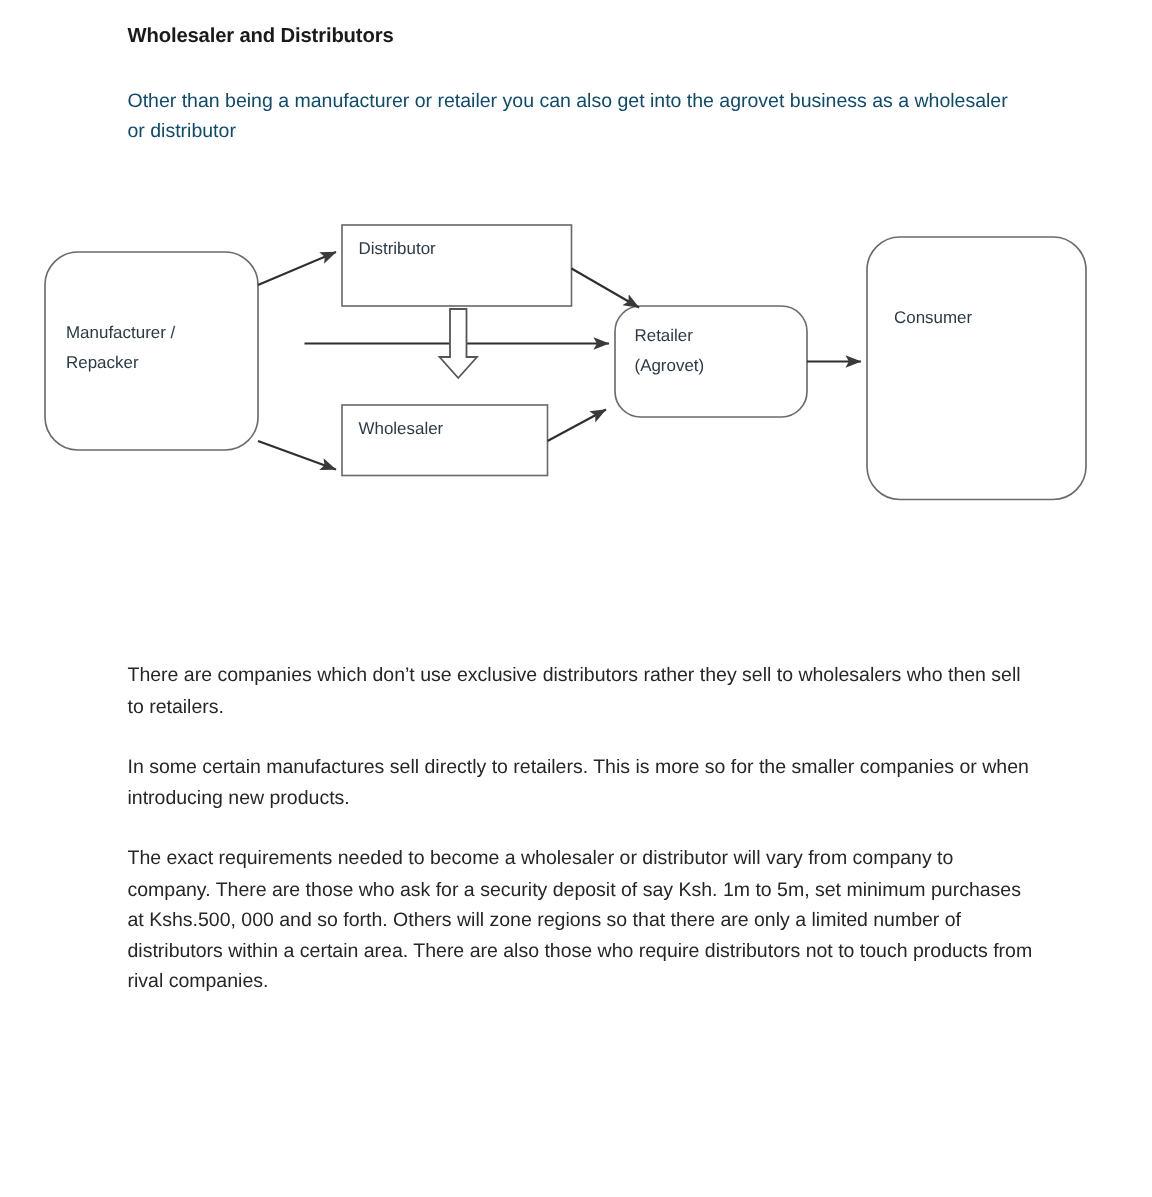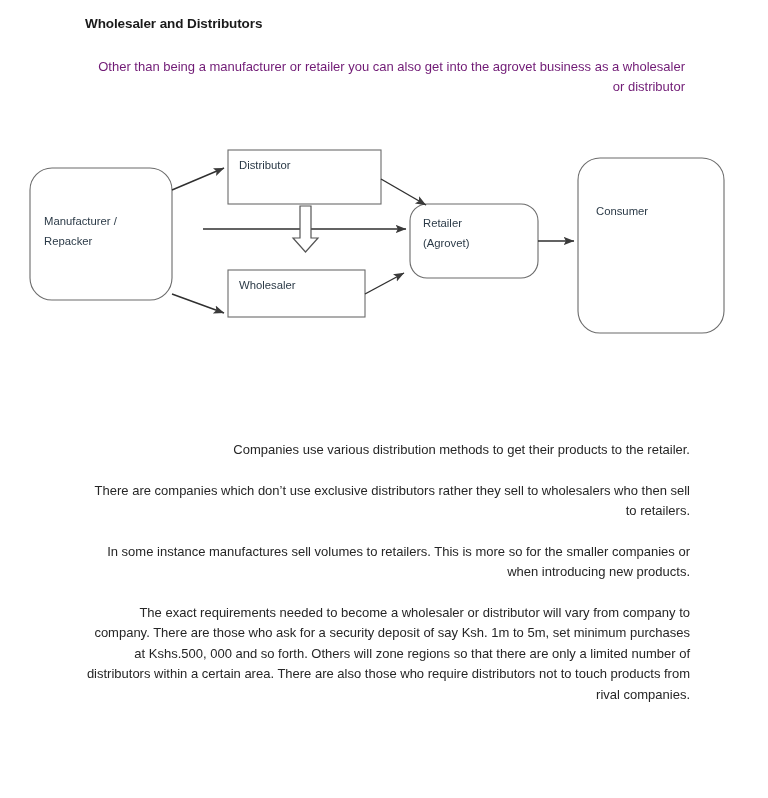--- a/index.html
+++ b/index.html
@@ -16,41 +16,40 @@
     color: #221f1f;
     overflow: hidden;
   }
 
   
   .page {
     position: absolute;
     left: 0; top: 0;
     width: 768px;
     height: 798px;
-    text-align: right;
   }
 
   .doc-heading {
     position: absolute;
     left: 85px;
     top: 7px;
     font-size: 13.5px;
     font-weight: bold;
     letter-spacing: -0.1px;
     color: #1a1a1a;
   }
 
   .intro-para {
     position: absolute;
     left: 85px;
     top: 44px;
     width: 600px;
     font-size: 13px;
     line-height: 20px;
-    color: #701a75;
+    color: #0c4a6e;
   }
 
   
   .diagram {
     position: absolute;
     left: 0;
     top: 130px;
     width: 768px;
     height: 230px;
   }
@@ -131,19 +130,18 @@
 
       <line x1="365" y1="164" x2="404" y2="143" stroke="#2f2f2f" stroke-width="1.4" marker-end="url(#arrowSolid)"></line>
 
       <line x1="538" y1="111" x2="574" y2="111" stroke="#2f2f2f" stroke-width="1.4" marker-end="url(#arrowSolid)"></line>
 
       <path d="M300,76 L311,76 L311,108 L318,108 L305.5,122 L293,108 L300,108 Z" fill="#ffffff" stroke="#555555" stroke-width="1.2"></path>
     </svg>
   </div>
 
   <div class="body-copy">
-    <p>Companies use various distribution methods to get their products to the retailer.</p>
     <p>There are companies which don’t use exclusive distributors rather they sell to wholesalers who then sell to retailers.</p>
-    <p>In some instance manufactures sell volumes to retailers. This is more so for the smaller companies or when introducing new products.</p>
+    <p>In some certain manufactures sell directly to retailers. This is more so for the smaller companies or when introducing new products.</p>
     <p>The exact requirements needed to become a wholesaler or distributor will vary from company to company. There are those who ask for a security deposit of say Ksh. 1m to 5m, set minimum purchases at Kshs.500, 000 and so forth. Others will zone regions so that there are only a limited number of distributors within a certain area. There are also those who require distributors not to touch products from rival companies.</p>
   </div>
 
 </div>
 
 </body></html>

